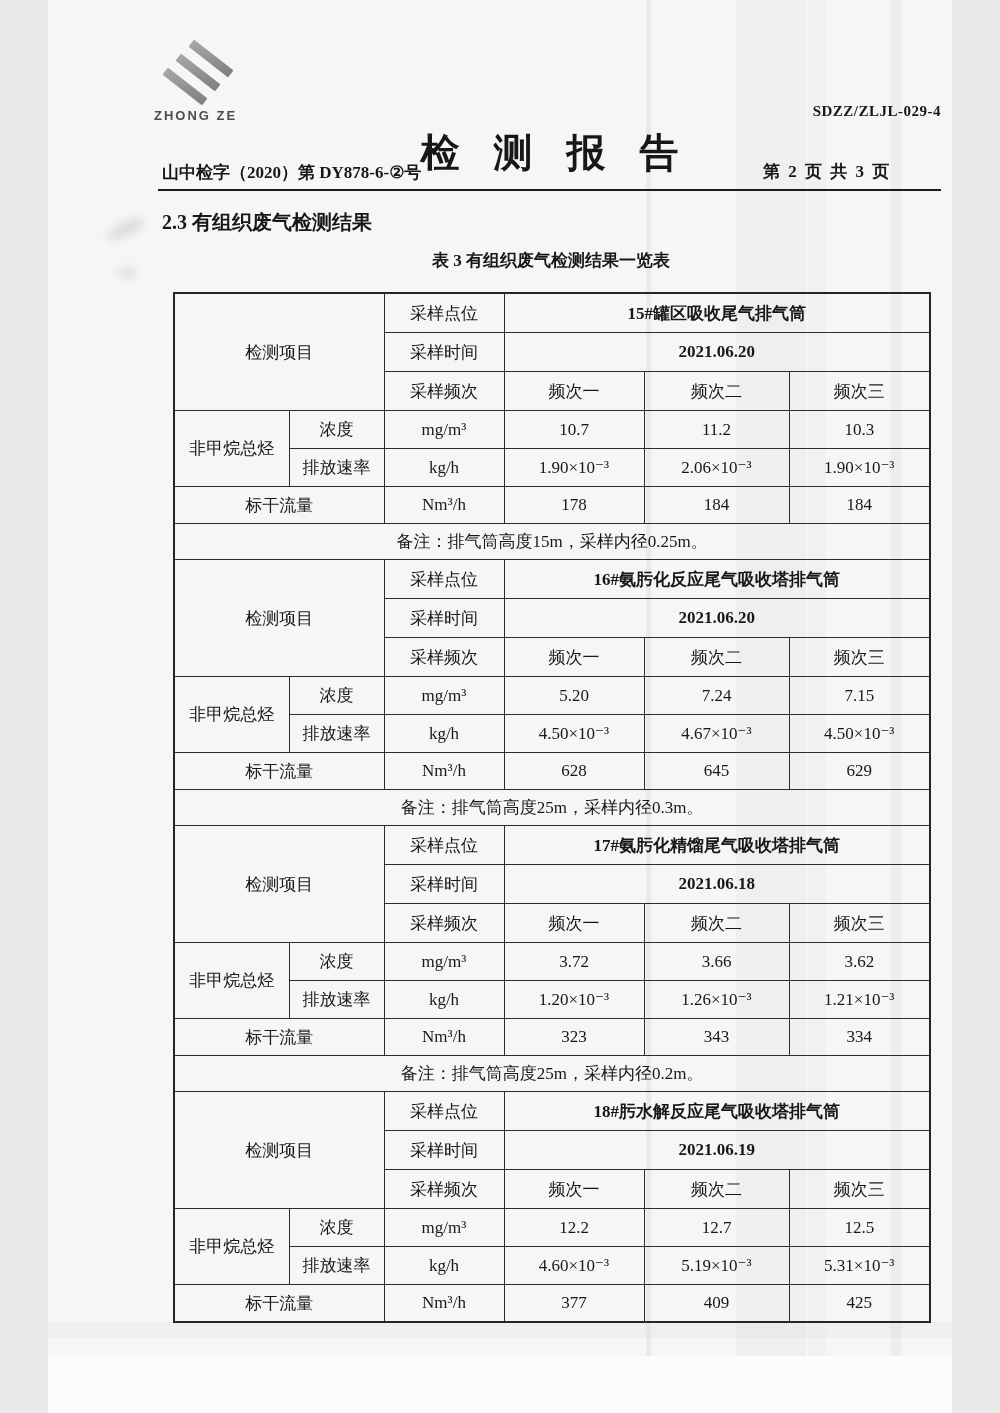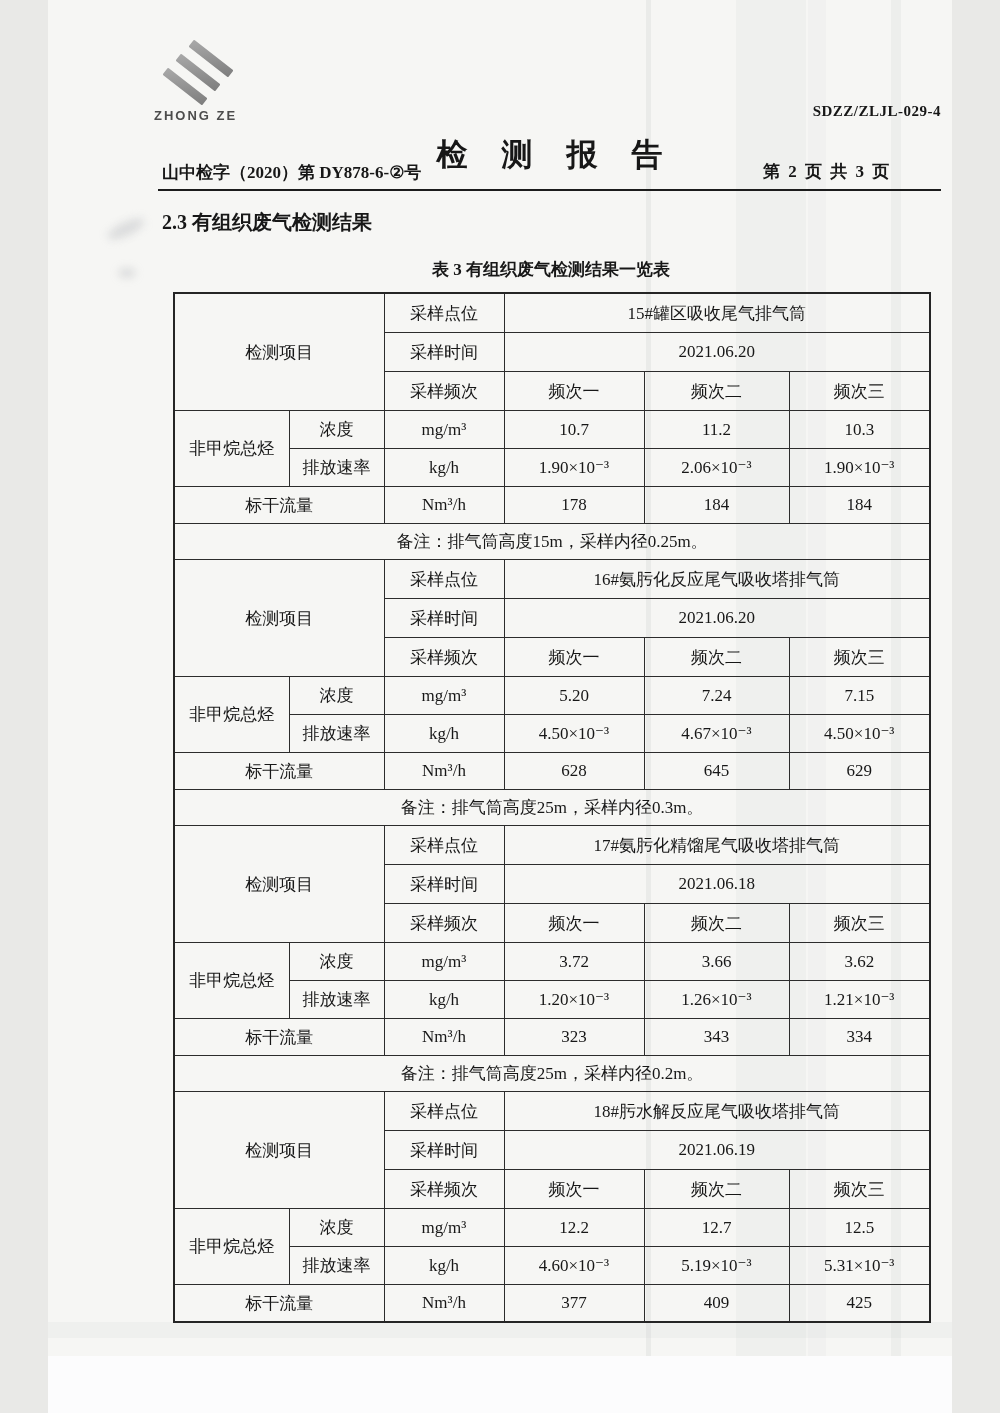--- a/index.html
+++ b/index.html
@@ -45,42 +45,42 @@
     position: absolute; left: 0px; top: 58px;
     font-family: "Liberation Sans", sans-serif;
     font-weight: bold; font-size: 13px; letter-spacing: 2px; color: #4c4c4c;
     white-space: nowrap;
   }
   .doc-code {
     position: absolute; top: 103px; left: 110px; width: 783px;
     text-align: right; font-weight: bold; font-size: 15px; letter-spacing: 0.5px;
   }
   .report-title {
-    position: absolute; top: 134px; left: 110px; width: 783px;
-    text-align: center; font-weight: bold; font-size: 31px;
+    position: absolute; top: 126px; left: 110px; width: 783px;
+    text-align: center; font-weight: bold; font-size: 39px;
     letter-spacing: 34px; text-indent: 34px; white-space: nowrap;
   }
   .report-no {
     position: absolute; top: 161px; left: 114px;
     font-weight: bold; font-size: 17px;
   }
   .page-info {
     position: absolute; top: 160px; left: 715px;
     font-weight: bold; font-size: 17px; letter-spacing: 2px;
   }
   .header-rule {
     position: absolute; top: 189px; left: 110px; width: 783px; height: 2px;
     background: #1c1c1c;
   }
   .section-heading {
     position: absolute; top: 209px; left: 114px;
     font-weight: bold; font-size: 20px;
   }
   .table-caption {
-    position: absolute; top: 258px; left: 125px; width: 756px;
+    position: absolute; top: 249px; left: 125px; width: 756px;
     text-align: center; font-weight: bold; font-size: 17px;
   }
 
   
   table.results {
     position: absolute; top: 292px; left: 125px;
     border-collapse: collapse; table-layout: fixed;
     width: 756px;
     font-size: 17px; color: #171717;
   }
@@ -88,21 +88,21 @@
     border: 1.5px solid #2c2c2c;
     text-align: center; vertical-align: middle;
     padding: 0 2px;
     overflow: hidden;
   }
   table.results { border: 2px solid #252525; }
   tr.rh td { height: 38px; }
   tr.rd td { height: 37px; }
   tr.rf td { height: 36px; }
   tr.rn td { height: 35px; }
-  td.bold { font-weight: normal; }
+  td.bold { font-weight: bold; }
   td.note-cell { text-align: left; padding-left: 13px; }
 
   .red-marks { position: absolute; left: 953px; top: 658px; width: 47px; height: 180px; pointer-events: none; }
 </style>
 </head>
 <body>
 
 <div class="page">
 
   <div class="streak s1"></div>

